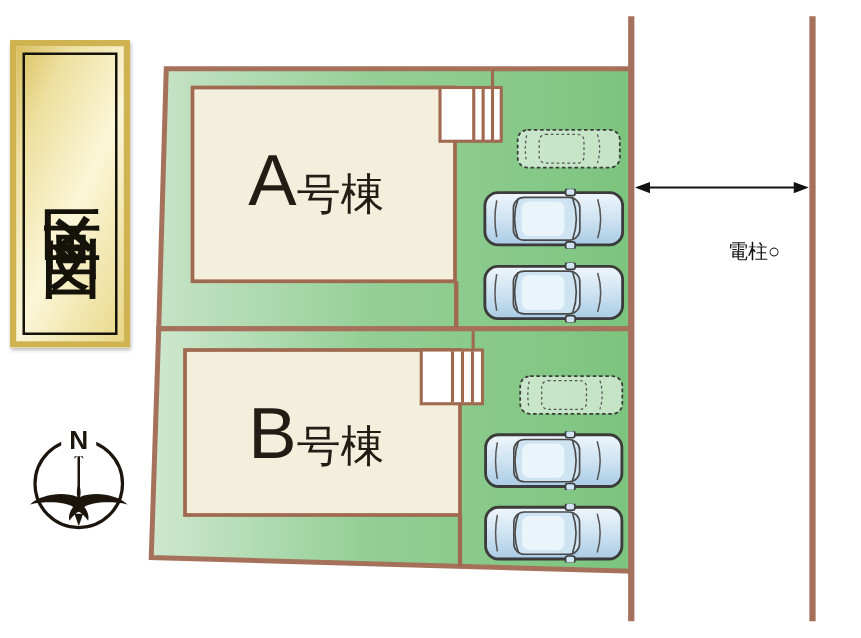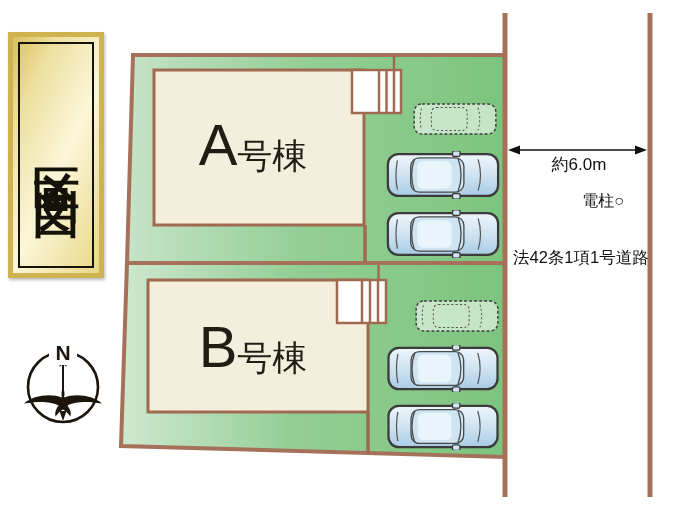--- a/index.html
+++ b/index.html
@@ -163,16 +163,14 @@
   <div class="lbl bldg-label label-a">
     <span class="bldg-letter">A</span>
       <span class="bldg-suffix">号棟</span>
   </div>
 
   <div class="lbl bldg-label label-b">
     <span class="bldg-letter">B</span>
       <span class="bldg-suffix">号棟</span>
   </div>
 
-  <div class="lbl road-width">約6.0m</div>
   <div class="lbl pole">電柱○</div>
-  <div class="lbl road-type">法42条1項1号道路</div>
 </div>
 
 </body></html>

